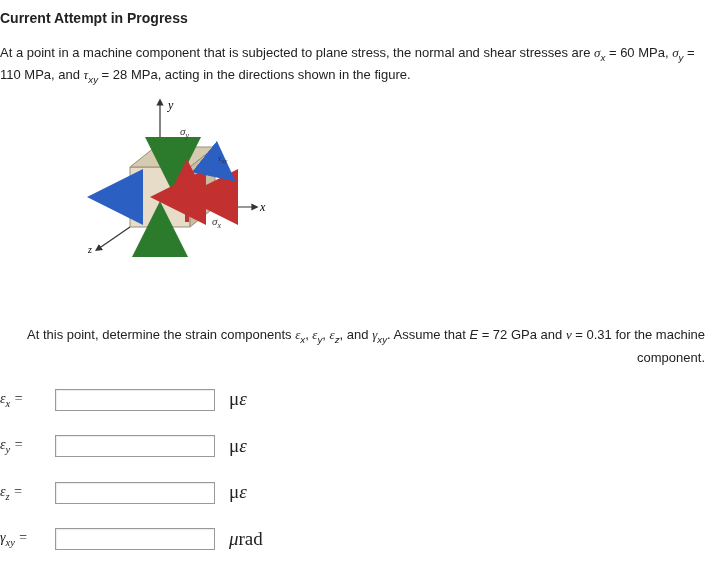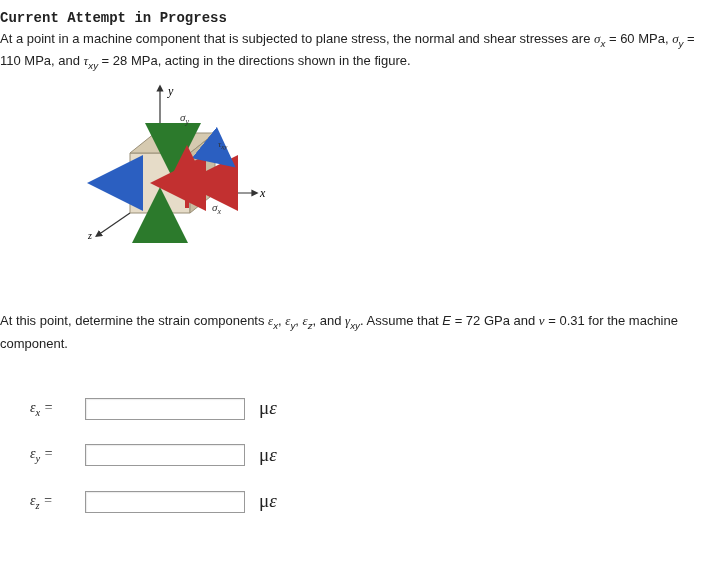--- a/index.html
+++ b/index.html
@@ -7,37 +7,37 @@
       font-family: Arial, Helvetica, sans-serif;
       font-size: 13px;
       color: #222;
       width: 713px;
       padding: 8px 8px 20px 0;
       line-height: 1.5;
     }
     .title {
       font-weight: bold;
       font-size: 14px;
-      font-family: Liberation Mono, monospace;
+      margin-bottom: 14px;
     }
     .problem-text {
       line-height: 1.6;
     }
     .figure-container {
       padding: 10px 0 10px 60px;
     }
     .italic { font-style: italic; }
     .greek { font-family: 'Times New Roman', serif; font-style: italic; }
     .sub { font-size: 0.75em; vertical-align: sub; font-style: italic; }
     .instructions {
-      margin: 18px 0 40px 0;
+      margin: 18px 0 17px 0;
       line-height: 1.6;
+      text-align: right;
     }
     .inputs {
-      padding-left: 30px;
     }
     .input-row {
       display: flex;
       align-items: center;
       margin-bottom: 18px;
     }
     .input-label {
       width: 55px;
       font-family: 'Times New Roman', serif;
       font-style: italic;
@@ -144,14 +144,23 @@
   <div class="input-row">
     <div class="input-label">
       <span class="greek">ε</span><span class="sub">z</span><span> =</span>
     </div>
     <input type="text" class="input-field" style="">
     <div class="input-unit">
       <span class="mu">μ</span><span class="greek">ε</span>
     </div>
   </div>
 
+  <div class="input-row">
+    <div class="input-label">
+      <span class="greek">γ</span><span class="sub">xy</span><span> =</span>
+    </div>
+    <input type="text" class="input-field" style="">
+    <div class="input-unit">
+      <span class="italic">μ</span><span>rad</span>
+    </div>
+  </div>
 
 </div>
 
 </body></html>

